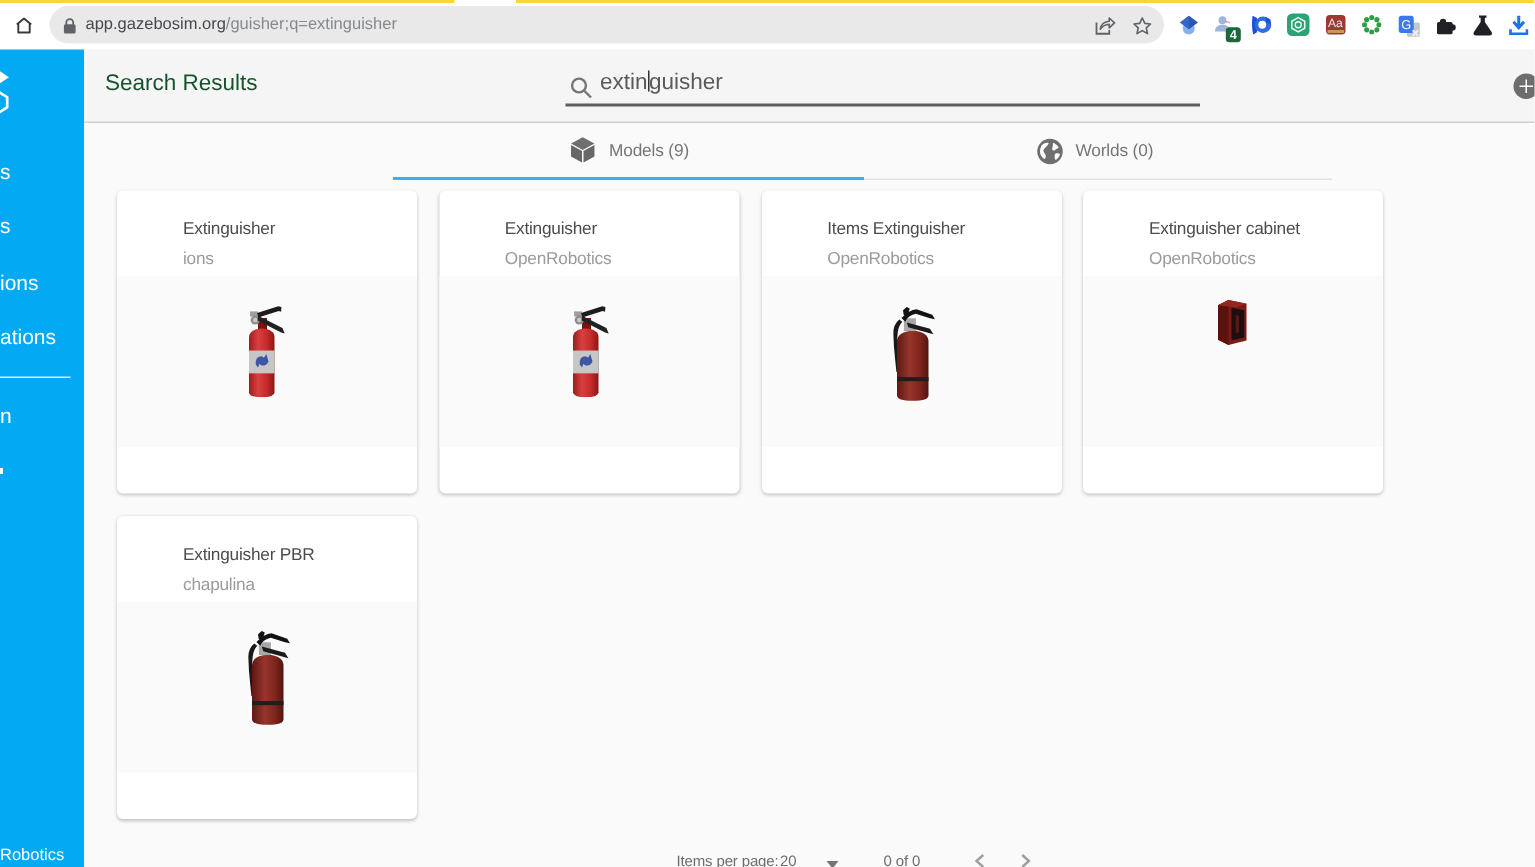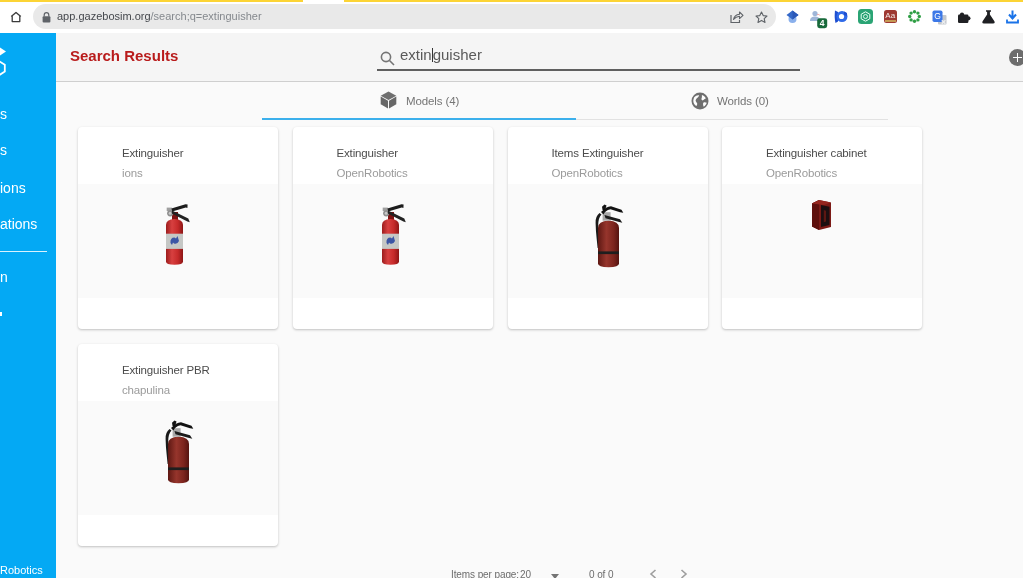--- a/index.html
+++ b/index.html
@@ -13,21 +13,21 @@
   .themegap { position:absolute; top:0; height:2px; background:#fff; }
   #omnibox { position:absolute; left:33px; top:4px; width:743px; height:25px; border-radius:13px; background:#e9e9e9; }
   #urltext { position:absolute; left:57px; top:9.5px; font-size:11px; color:#45484d; }
 
   
   #app { position:absolute; left:0; top:33px; width:1023px; height:545px; background:#fafafa; }
   #sidebar { position:absolute; left:0; top:0; width:56px; height:545px; background:#04a9f4; color:#fff; overflow:hidden; }
   .side-item { position:absolute; left:0; font-size:14px; color:#fff; white-space:nowrap; }
 
   #header { position:absolute; left:56px; top:0; width:967px; height:49px; background:#f5f5f5; border-bottom:1px solid #cfcfcf; }
-  #hdr-title { position:absolute; left:14px; top:14px; font-size:15px; color:#b91c1c; font-weight:700;text-align:right; }
+  #hdr-title { position:absolute; left:14px; top:14px; font-size:15px; color:#14532d; font-weight:400;text-align:right; }
   #searchline { position:absolute; left:321px; top:36px; width:423px; height:2px; background:#5f5f5f; }
   #searchtext { position:absolute; left:344px; top:13px; font-size:15px; color:#5a5a5a; }
 
   #tabs { position:absolute; left:56px; top:50px; width:967px; height:37px; background:#fafafa; }
   .tab-label { position:absolute; top:12px; font-size:11.5px; color:#757575; letter-spacing:-0.1px; }
   #ink { position:absolute; left:206px; top:35px; width:314px; height:2px; background:#3cb0ec; }
   #tabline { position:absolute; left:520px; top:36px; width:312px; height:1px; background:#e2e2e2; }
 
   
   .card { position:absolute; width:200px; height:202px; background:#fff; border-radius:4px;
@@ -48,21 +48,21 @@
 
   <svg class="abs" style="left:10px;top:11px" width="12" height="12" viewBox="0 0 12 12">
     <path d="M1.2 5.4 L6 1.4 L10.8 5.4 M2.2 5 L2.2 10.6 L9.8 10.6 L9.8 5" fill="none" stroke="#3a3a3a" stroke-width="1.3" stroke-linejoin="round"></path>
   </svg>
   <div id="omnibox"></div>
 
   <svg class="abs" style="left:42px;top:12px" width="9" height="11" viewBox="0 0 9 11">
     <rect x="0.6" y="4.2" width="7.8" height="6.2" rx="1" fill="#5f6368"></rect>
     <path d="M2.2 4.5 V3 a2.3 2.3 0 0 1 4.6 0 V4.5" fill="none" stroke="#5f6368" stroke-width="1.2"></path>
   </svg>
-  <div id="urltext">app.gazebosim.org<span style="color:#85898e">/search;q=extinguisher</span></div>
+  <div id="urltext">app.gazebosim.org<span style="color:#85898e">/guisher;q=extinguisher</span></div>
 
   <svg class="abs" style="left:730px;top:11px" width="14" height="13" viewBox="0 0 14 13">
     <path d="M1 4 V11.5 H9.5 V9" fill="none" stroke="#5f6368" stroke-width="1.2"></path>
     <path d="M3.5 8.5 C4 5.5 6 3.5 9.5 3.2 L9.5 1 L13 4.3 L9.5 7.6 L9.5 5.2 C6.8 5.4 5 6.5 3.5 8.5 Z" fill="none" stroke="#5f6368" stroke-width="1.1" stroke-linejoin="round"></path>
   </svg>
 
   <svg class="abs" style="left:755px;top:11px" width="13" height="13" viewBox="0 0 13 13">
     <path d="M6.5 1 L8.2 4.6 L12 5 L9.2 7.6 L10 11.4 L6.5 9.4 L3 11.4 L3.8 7.6 L1 5 L4.8 4.6 Z" fill="none" stroke="#5f6368" stroke-width="1.1" stroke-linejoin="round"></path>
   </svg>
 
@@ -152,21 +152,21 @@
     <div class="abs" style="left:957px;top:23.6px;width:9px;height:1.8px;background:#fff;"></div>
     <div class="abs" style="left:960.6px;top:20px;width:1.8px;height:9px;background:#fff;"></div>
   </div>
 
   <div id="tabs">
     <svg class="abs" style="left:324px;top:8px" width="17" height="18" viewBox="0 0 17 18">
       <path d="M8.5 0.5 L16.3 4.7 L8.5 9 L0.7 4.7 Z" fill="#6f6f6f"></path>
       <path d="M0.7 5.6 L8 9.7 L8 17.4 L0.7 13.3 Z" fill="#676767"></path>
       <path d="M16.3 5.6 L9 9.7 L9 17.4 L16.3 13.3 Z" fill="#676767"></path>
     </svg>
-    <div class="tab-label" style="left:350px">Models (4)</div>
+    <div class="tab-label" style="left:350px">Models (9)</div>
     <svg class="abs" style="left:635px;top:9px" width="18" height="18" viewBox="0 0 18 18">
       <circle cx="9" cy="9" r="8.5" fill="#6f6f6f"></circle>
       <path d="M3.2 5.2 C4.6 3.6 6.6 2.8 8.2 3.3 C7.6 5 6.1 5.9 4.9 7.5 C4.1 8.7 5.2 9.8 6 11.1 C6.6 12.2 5.9 13.5 5.3 14.1 C3.4 12.9 2.2 10.9 2.3 8.7 C2.4 7.4 2.7 6.2 3.2 5.2 Z" fill="#fdfdfd"></path>
       <path d="M10.9 3.1 C12.7 3.7 14.1 4.9 14.8 6.3 C14.2 7.1 13.2 7.2 12.4 8 C11.7 8.7 10.8 8.4 10.5 7.6 C10.3 6.7 10.8 5.9 10.9 5 Z" fill="#fdfdfd"></path>
       <path d="M12.9 10.2 C14 10 15.1 10.3 15.7 10.8 C15.3 12.4 14.1 13.9 12.7 14.7 C12.1 13.7 11.9 12.3 12.2 11.1 Z" fill="#fdfdfd"></path>
     </svg>
     <div class="tab-label" style="left:661px">Worlds (0)</div>
     <div id="ink"></div>
     <div id="tabline"></div>
   </div>

